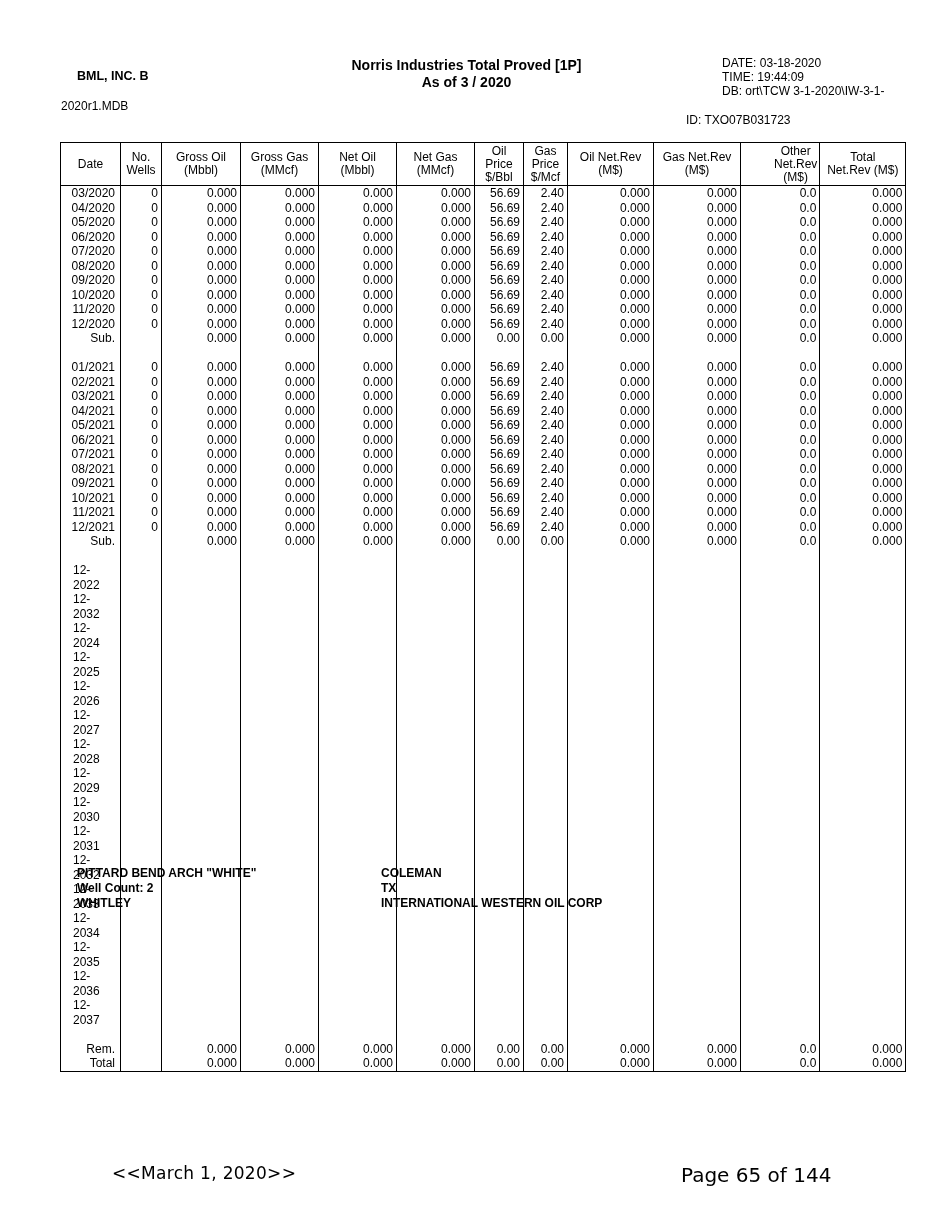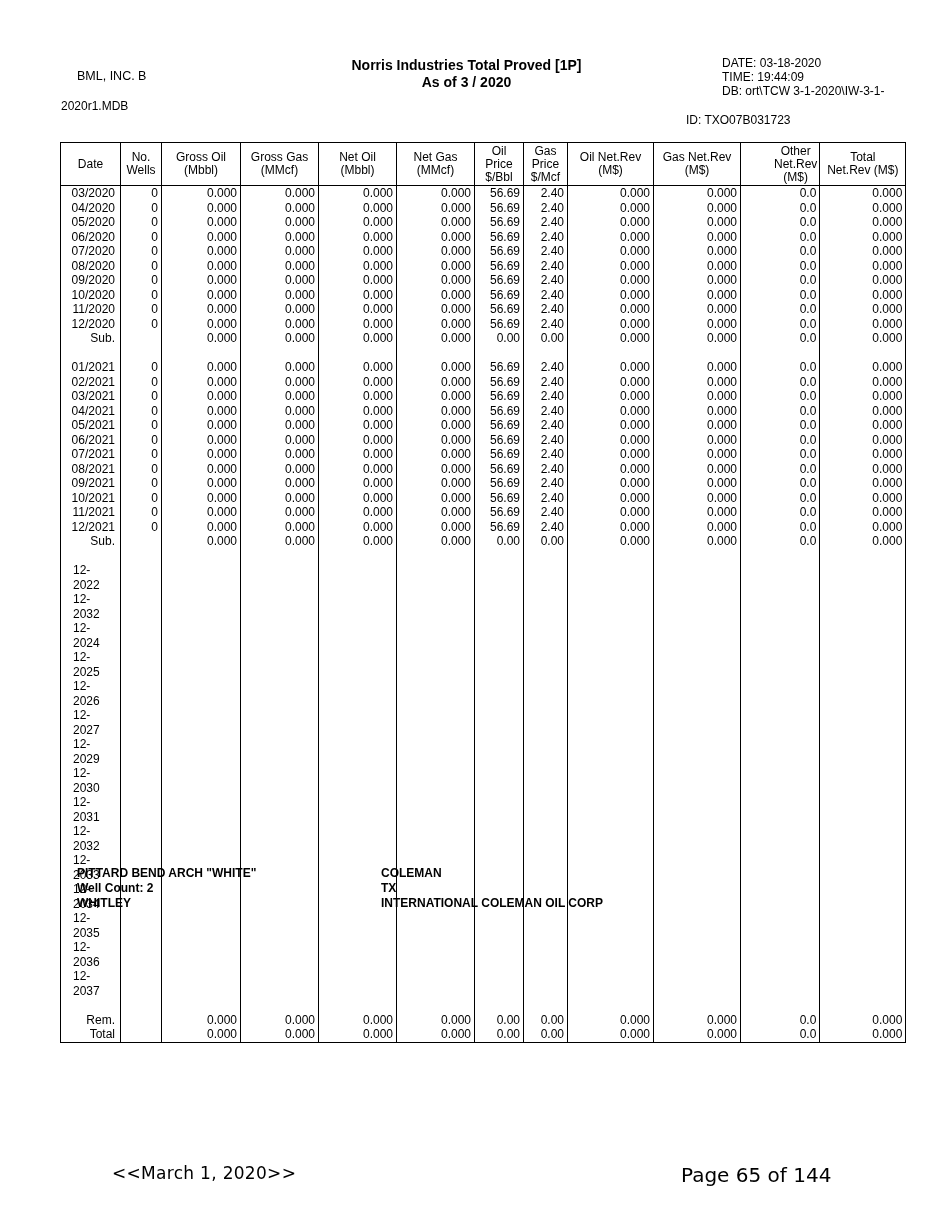--- a/index.html
+++ b/index.html
@@ -1,19 +1,19 @@
 <!DOCTYPE html>
 <html><head>
 <meta charset="utf-8">
 <style>
   html, body { margin:0; padding:0; background:#ffffff; }
   body { width:930px; height:1208px; position:relative; overflow:hidden; color:#000;
          font-family:"Liberation Sans", sans-serif; }
   .abs { position:absolute; white-space:nowrap; }
-  .hdr-left-company { left:77px; top:69px; font-size:12.5px; font-weight:normal; }
+  .hdr-left-company { left:77px; top:69px; font-size:12.5px; font-weight:bold; }
   .hdr-left-db { left:61px; top:99px; font-size:12px; }
   .hdr-title { left:300px; width:333px; top:57px; font-size:14px; font-weight:bold; text-align:center; line-height:17px; }
   .hdr-right { left:686px; top:56px; font-size:12px; line-height:14px;margin-left:36px; }
   .hdr-id { left:686px; top:113px; font-size:12px; }
 
   table.rep { position:absolute; left:60px; top:142px; border-collapse:collapse;
               font-size:12px; table-layout:fixed; }
   table.rep th { border:1.5px solid #000; font-weight:normal; font-size:12px; line-height:13px;
                  padding:0 2px; text-align:center; vertical-align:middle; height:42px; }
   table.rep td { border-left:1.5px solid #000; border-right:1.5px solid #000; padding:0 3px;
@@ -532,20 +532,34 @@
         <td></td>
         <td></td>
         <td></td>
         <td></td>
         <td></td>
         <td></td>
         <td></td>
         <td></td>
       </tr>
       <tr>
+        <td class="date yr">12-2028</td>
+        <td></td>
+        <td></td>
+        <td></td>
+        <td></td>
+        <td></td>
+        <td></td>
+        <td></td>
+        <td></td>
+        <td></td>
+        <td></td>
+        <td></td>
+      </tr>
+      <tr>
         <td class="date yr">12-2029</td>
         <td></td>
         <td></td>
         <td></td>
         <td></td>
         <td></td>
         <td></td>
         <td></td>
         <td></td>
         <td></td>
@@ -710,17 +724,17 @@
 </table>
 
 <div class="abs foot-left">
   <div>PITTARD BEND ARCH "WHITE"</div>
   <div>Well Count: 2</div>
   <div>WHITLEY</div>
 </div>
 <div class="abs foot-right">
   <div>COLEMAN</div>
   <div>TX</div>
-  <div>INTERNATIONAL COLEMAN OIL CORP</div>
+  <div>INTERNATIONAL WESTERN OIL CORP</div>
 </div>
 
 <div class="abs page-date">&lt;&lt;March 1, 2020&gt;&gt;</div>
 <div class="abs page-num">Page 65 of 144</div>
 
 </body></html>

